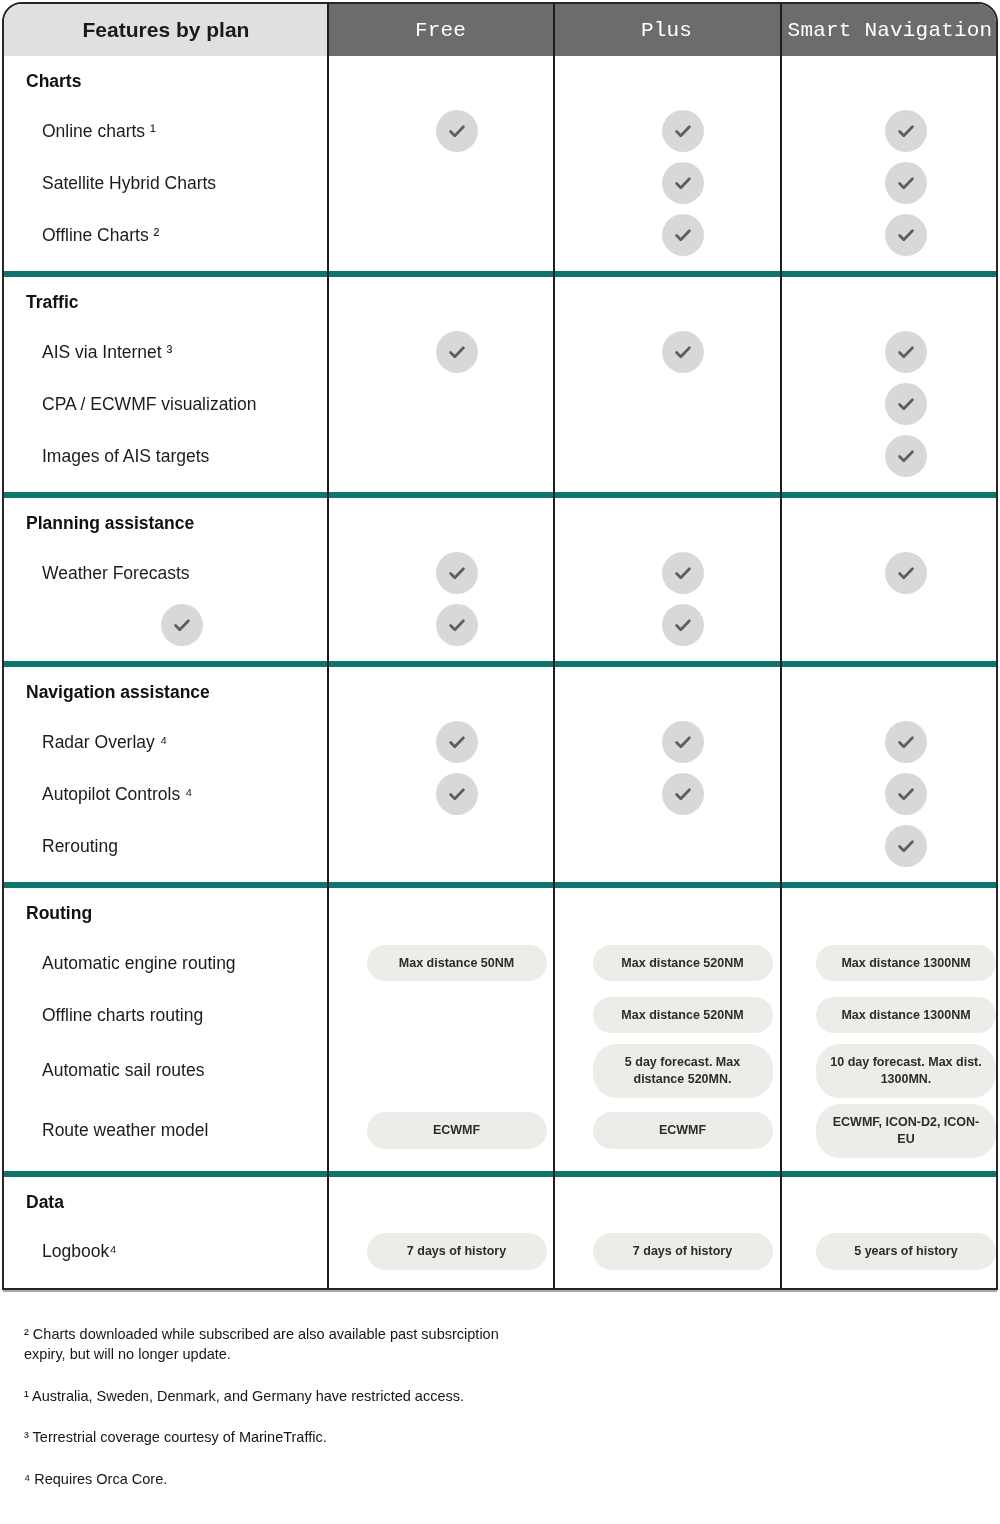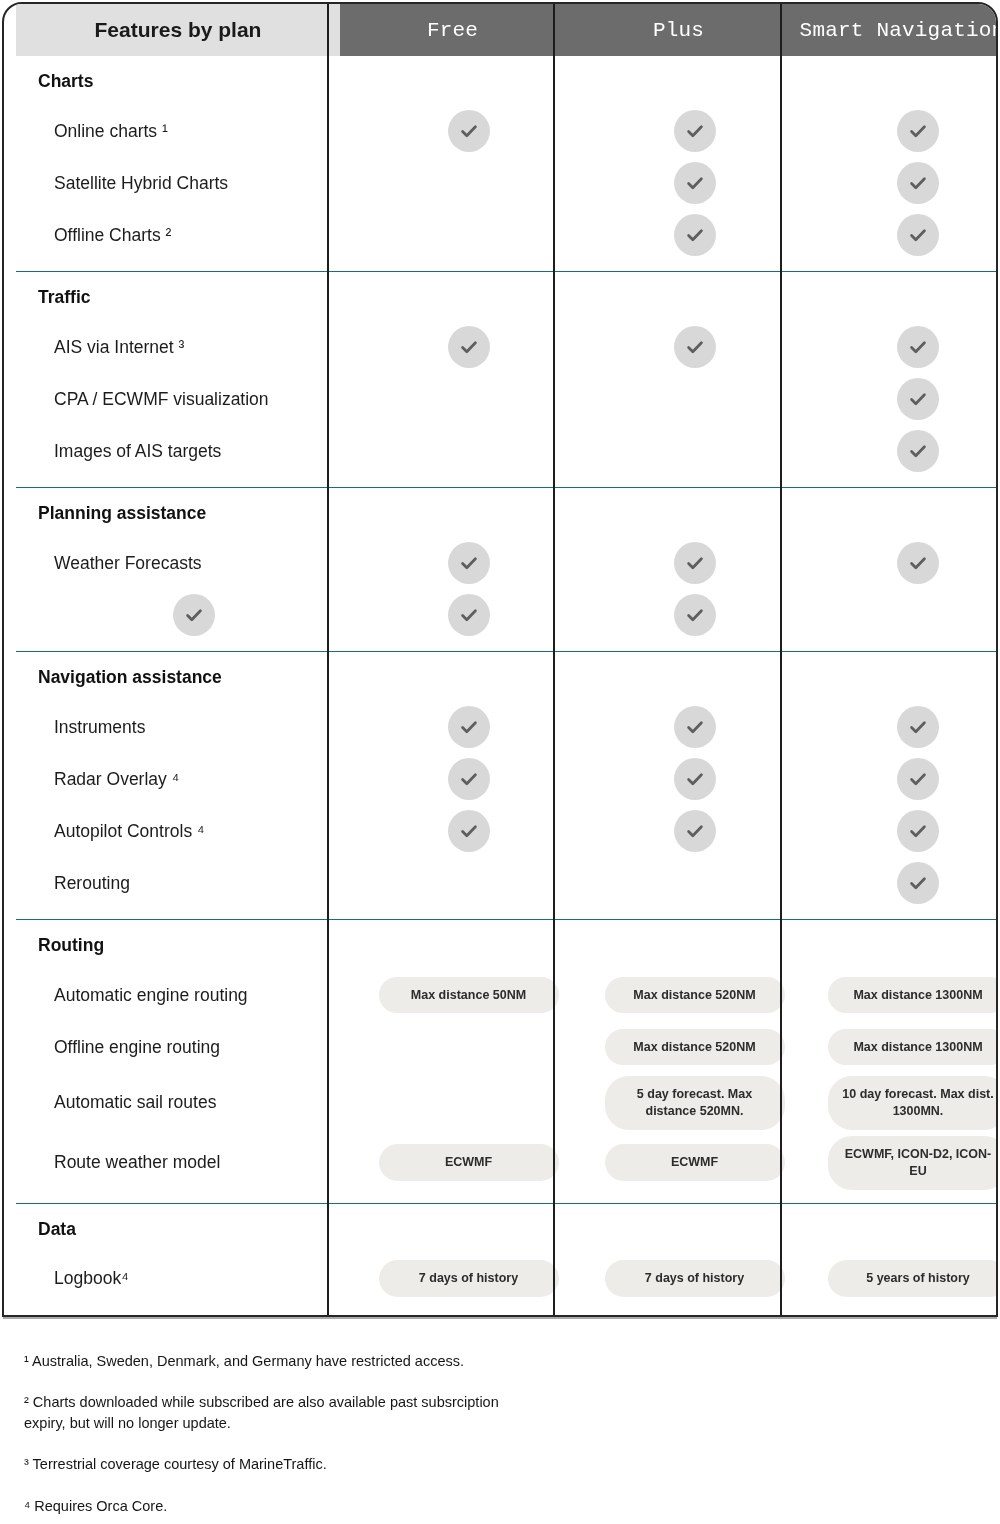--- a/index.html
+++ b/index.html
@@ -18,21 +18,20 @@
   
   .feature-table {
     position: relative;
     width: 996px;
     margin: 2px 2px 0 2px;
     border: 2px solid #262626;
     border-radius: 20px 20px 0 0;
     overflow: hidden;
     background: #ffffff;
     box-shadow: 0 3px 0 -1px #a9a9a9;
-    padding-left: 12px;
   }
   .vline {
     position: absolute;
     top: 0;
     bottom: 0;
     width: 2px;
     background: #1d1d1d;
     z-index: 5;
   }
   .v1 { left: 323px; }
@@ -57,21 +56,21 @@
   }
   .h-plan {
     background: #6c6c6c;
     color: #ffffff;
     font-size: 21px;
     font-weight: 400;
     letter-spacing: .2px;
     font-family: Liberation Mono, monospace;
   }
 
-  .section { border-top: 1px solid #0f766e; padding-bottom: 10px; }
+  .section { border-top: 6px solid #0f766e; padding-bottom: 10px; }
   .section:first-child { border-top: none; }
 
   .section-title {
     padding: 15px 0 13px 22px;
     font-size: 17.5px;
     font-weight: 700;
     color: #111111;
   }
   .feature-row {
     display: grid;
@@ -301,44 +300,20 @@
                 <svg width="22" height="22" viewBox="0 0 24 24" aria-hidden="true">
                   <path d="M5 12.6l4.6 4.6L19 7.4" fill="none" stroke="#5e5e5e" stroke-width="3" stroke-linecap="round" stroke-linejoin="round"></path>
                 </svg>
               </span>
             </div>
           </div>
         </div>
         <div class="section">
           <div class="section-title">Navigation assistance</div>
           <div class="feature-row">
-            <div class="feature-label">Instruments</div>
-            <div class="value-cell">
-              <span class="check">
-                <svg width="22" height="22" viewBox="0 0 24 24" aria-hidden="true">
-                  <path d="M5 12.6l4.6 4.6L19 7.4" fill="none" stroke="#5e5e5e" stroke-width="3" stroke-linecap="round" stroke-linejoin="round"></path>
-                </svg>
-              </span>
-            </div>
-            <div class="value-cell">
-              <span class="check">
-                <svg width="22" height="22" viewBox="0 0 24 24" aria-hidden="true">
-                  <path d="M5 12.6l4.6 4.6L19 7.4" fill="none" stroke="#5e5e5e" stroke-width="3" stroke-linecap="round" stroke-linejoin="round"></path>
-                </svg>
-              </span>
-            </div>
-            <div class="value-cell">
-              <span class="check">
-                <svg width="22" height="22" viewBox="0 0 24 24" aria-hidden="true">
-                  <path d="M5 12.6l4.6 4.6L19 7.4" fill="none" stroke="#5e5e5e" stroke-width="3" stroke-linecap="round" stroke-linejoin="round"></path>
-                </svg>
-              </span>
-            </div>
-          </div>
-          <div class="feature-row">
             <div class="feature-label">Radar Overlay ⁴</div>
             <div class="value-cell">
               <span class="check">
                 <svg width="22" height="22" viewBox="0 0 24 24" aria-hidden="true">
                   <path d="M5 12.6l4.6 4.6L19 7.4" fill="none" stroke="#5e5e5e" stroke-width="3" stroke-linecap="round" stroke-linejoin="round"></path>
                 </svg>
               </span>
             </div>
             <div class="value-cell">
               <span class="check">
@@ -400,21 +375,21 @@
               <div class="pill">Max distance 50NM</div>
             </div>
             <div class="value-cell">
               <div class="pill">Max distance 520NM</div>
             </div>
             <div class="value-cell">
               <div class="pill">Max distance 1300NM</div>
             </div>
           </div>
           <div class="feature-row">
-            <div class="feature-label">Offline engine routing</div>
+            <div class="feature-label">Offline charts routing</div>
             <div class="value-cell"></div>
             <div class="value-cell">
               <div class="pill">Max distance 520NM</div>
             </div>
             <div class="value-cell">
               <div class="pill">Max distance 1300NM</div>
             </div>
           </div>
           <div class="feature-row">
             <div class="feature-label">Automatic sail routes</div>
@@ -451,19 +426,19 @@
             </div>
             <div class="value-cell">
               <div class="pill">5 years of history</div>
             </div>
           </div>
         </div>
       </div>
   </div>
 
   <div class="footnotes">
+    <p>² Charts downloaded while subscribed are also available past subsrciption expiry, but will no longer update.</p>
     <p>¹ Australia, Sweden, Denmark, and Germany have restricted access.</p>
-    <p>² Charts downloaded while subscribed are also available past subsrciption expiry, but will no longer update.</p>
     <p>³ Terrestrial coverage courtesy of MarineTraffic.</p>
     <p>⁴ Requires Orca Core.</p>
   </div>
 
 </div>
 
 </body></html>

